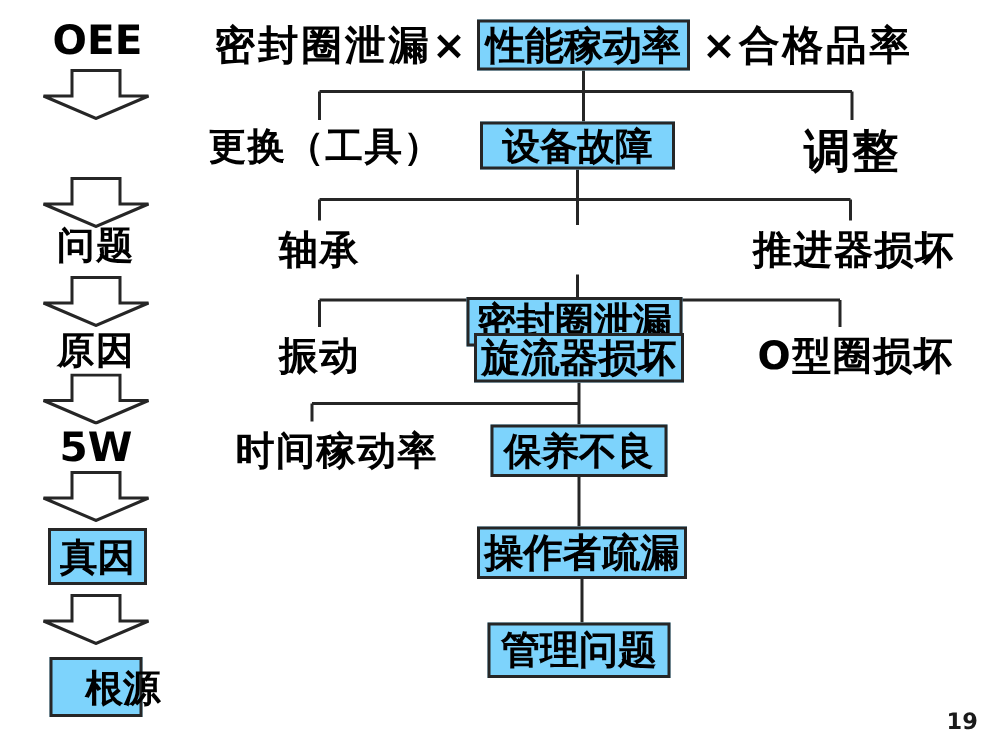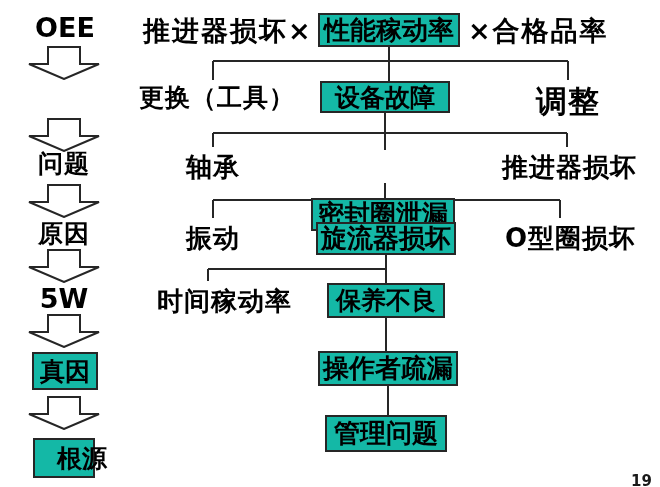--- a/index.html
+++ b/index.html
@@ -4,21 +4,21 @@
 <style>
   html,body{margin:0;padding:0;background:#fff;}
   .canvas{
     position:relative;width:660px;height:487px;background:#ffffff;
     overflow:hidden;color:#000;
     font-family:"DejaVu Sans","Liberation Sans",sans-serif;
   }
   .connectors{position:absolute;left:0;top:0;width:660px;height:487px;pointer-events:none;}
   .txt{position:absolute;font-weight:bold;white-space:nowrap;line-height:1.15;}
   .box{
-    position:absolute;border:2px solid #262626;background:#14b8a6;
+    position:absolute;border:2px solid #262626;background:#7dd3fc;
     display:flex;align-items:center;justify-content:center;
     font-weight:bold;white-space:nowrap;box-sizing:border-box;
   }
   .l-arrow{position:absolute;left:28px;width:72px;height:34px;}
 
   
   .l-oee{left:30px;top:12px;width:70px;text-align:center;font-size:27px;}
   .a1{top:46px;} .a2{top:118px;} .a3{top:184px;} .a4{top:249px;} .a5{top:314px;} .a6{top:396px;}
   .l-t1{left:17px;top:83px;width:94px;text-align:center;font-size:25px;letter-spacing:1px;}
   .l-t2{left:17px;top:150px;width:94px;text-align:center;font-size:25px;letter-spacing:1px;}
@@ -115,21 +115,21 @@
   </svg>
 
   <div class="box l-b5">真因</div>
 
   <svg class="l-arrow a6" viewBox="0 0 72 34">
     <polygon points="20,1 52,1 52,18 71,18 36,33 1,18 20,18" fill="#fff" stroke="#262626" stroke-width="2"></polygon>
   </svg>
 
   <div class="box l-b6">根源</div>
 
-  <div class="txt r1-left">推进器损坏×</div>
+  <div class="txt r1-left">密封圈泄漏×</div>
   <div class="box r1-box">性能稼动率</div>
   <div class="txt r1-right">×合格品率</div>
 
   <div class="txt r2-left">更换（工具）</div>
   <div class="box r2-box">设备故障</div>
   <div class="txt r2-right">调整</div>
 
   <div class="txt r3-left">轴承</div>
   <div class="box r3-box">密封圈泄漏</div>
   <div class="txt r3-right">推进器损坏</div>

